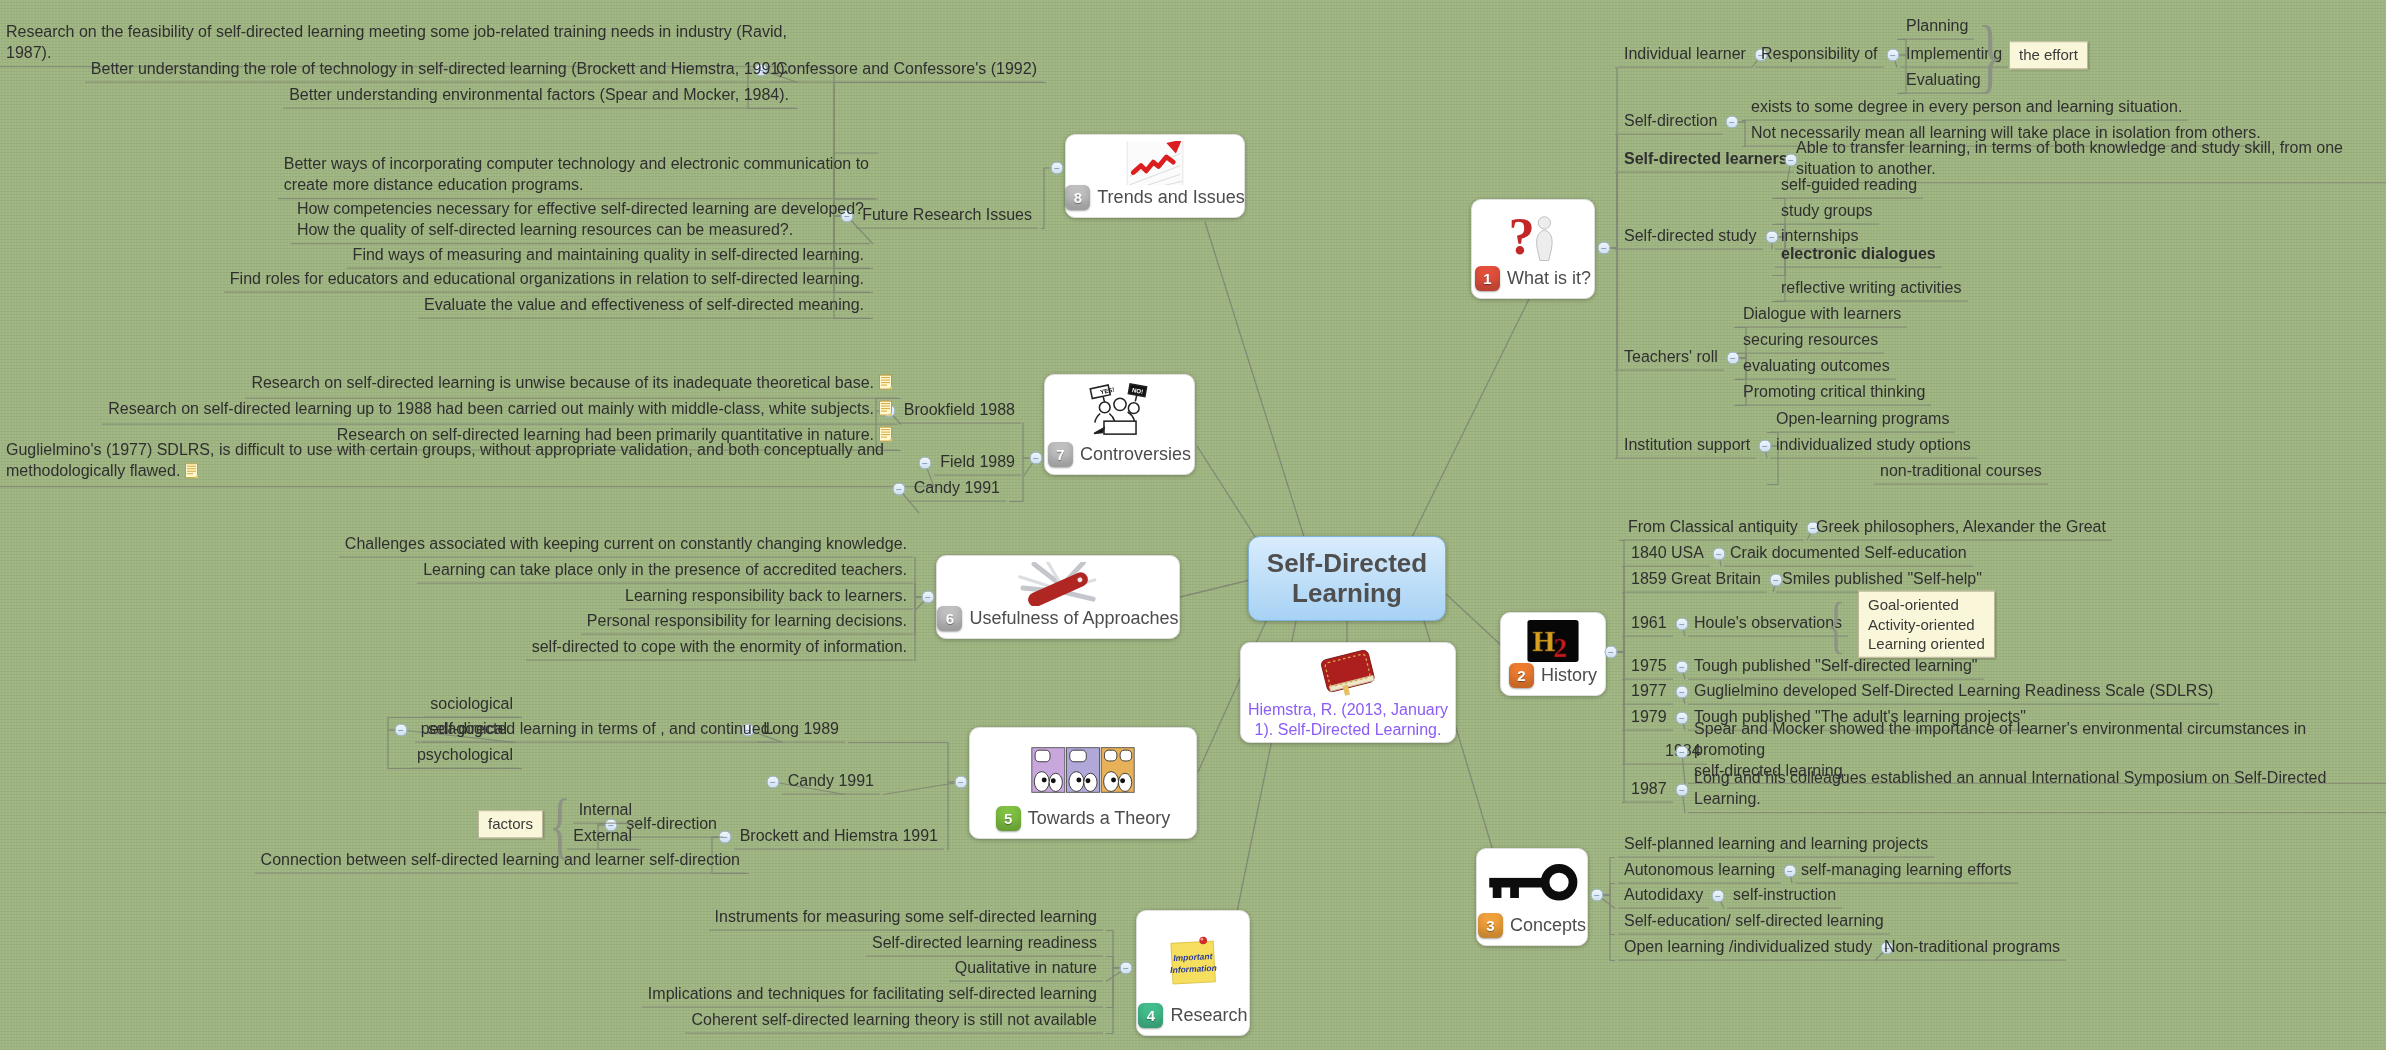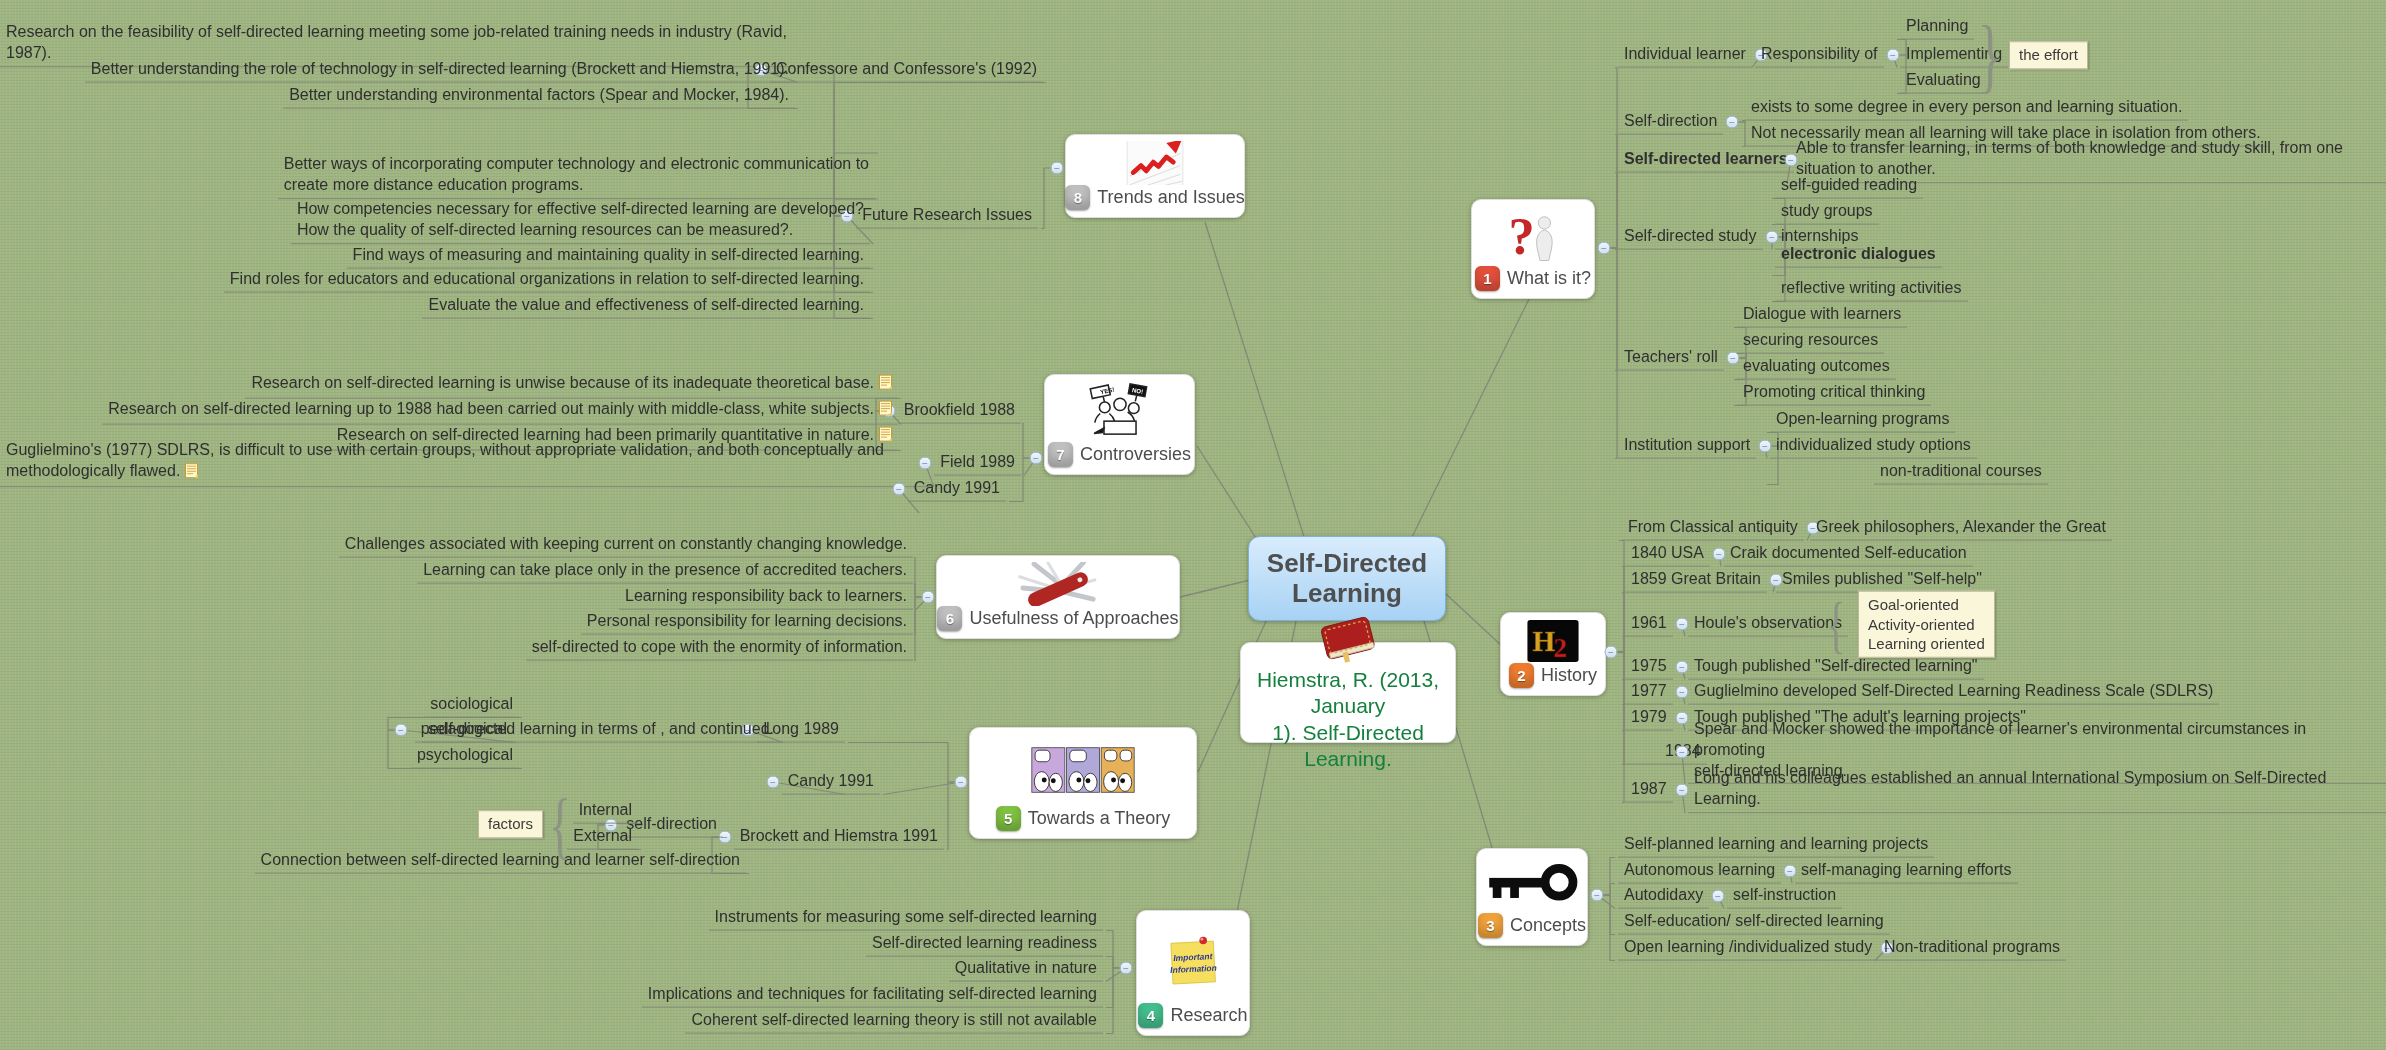--- a/index.html
+++ b/index.html
@@ -45,21 +45,21 @@
     display:flex;align-items:center;justify-content:center;text-align:center;
     font-size:26px;font-weight:bold;color:#4f4f4f;line-height:1.15;
     box-shadow:0 1px 4px rgba(0,0,0,.3);
   }
   .citation-card{
     position:absolute;left:1240px;top:642px;width:216px;height:101px;box-sizing:border-box;
     background:#fff;border:1px solid #dedede;border-radius:10px;
     box-shadow:0 1px 4px rgba(0,0,0,.28);
     display:flex;flex-direction:column;align-items:center;justify-content:center;padding:4px;
   }
-  .citation-text{font-size:21px;color:#15803d;text-align:center;white-space:pre-line;line-height:1.25;}
+  .citation-text{font-size:16px;color:#8b5cf6;text-align:center;white-space:pre-line;line-height:1.25;}
   .callout{
     position:absolute;background:#faf6da;border:1px solid #bdb79b;padding:3px 9px;
     font-size:15px;color:#3a3a3a;white-space:pre-line;transform:translateY(-50%);
     box-shadow:1px 1px 2px rgba(0,0,0,.25);line-height:1.3;
   }
   .brace{
     position:absolute;transform:translate(-50%,-50%) scaleY(1.6);color:#8d9383;
     font-family:"Liberation Serif",serif;font-weight:400;
   }
 </style>
@@ -351,21 +351,21 @@
     <div class="topic" style="right: 1343px; top: 70px;">Confessore and Confessore's (1992)</div>
     <div class="dot" style="left: 761px; top: 70px;">−</div>
     <div class="topic" style="right: 1591px; top: 70px;">Better understanding the role of technology in self-directed learning (Brockett and Hiemstra, 1991).</div>
     <div class="topic" style="right: 1591px; top: 96px;">Better understanding environmental factors (Spear and Mocker, 1984).</div>
     <div class="topic" style="right: 1511px; top: 176px;">Better ways of incorporating computer technology and electronic communication to
 create more distance education programs.</div>
     <div class="topic" style="right: 1516px; top: 221px;">How competencies necessary for effective self-directed learning are developed?
 How the quality of self-directed learning resources can be measured?.</div>
     <div class="topic" style="right: 1516px; top: 256px;">Find ways of measuring and maintaining quality in self-directed learning.</div>
     <div class="topic" style="right: 1516px; top: 280px;">Find roles for educators and educational organizations in relation to self-directed learning.</div>
-    <div class="topic" style="right: 1516px; top: 306px;">Evaluate the value and effectiveness of self-directed learning.</div>
+    <div class="topic" style="right: 1516px; top: 306px;">Evaluate the value and effectiveness of self-directed meaning.</div>
     <div class="dot" style="left: 1036px; top: 458px;">−</div>
     <div class="topic" style="right: 1365px; top: 411px;">Brookfield 1988</div>
     <div class="dot" style="left: 889px; top: 411px;">−</div>
     <div class="topic" style="right: 1488px; top: 385px;">Research on self-directed learning is unwise because of its inadequate theoretical base.<span class="note-icon"><svg width="13" height="15" viewBox="0 0 13 15">
           <rect x="0.5" y="0.5" width="12" height="14" fill="#fff7cf" stroke="#c9992e"></rect>
           <path d="M2 3h9M2 5.5h9M2 8h9M2 10.5h6" stroke="#d4a93c" stroke-width="1"></path>
           <path d="M9 15 l4 -4 v4 z" fill="#e8c55a"></path>
         </svg></span></div>
     <div class="topic" style="right: 1488px; top: 411px;">Research on self-directed learning up to 1988 had been carried out mainly with middle-class, white subjects.<span class="note-icon"><svg width="13" height="15" viewBox="0 0 13 15">
           <rect x="0.5" y="0.5" width="12" height="14" fill="#fff7cf" stroke="#c9992e"></rect>

